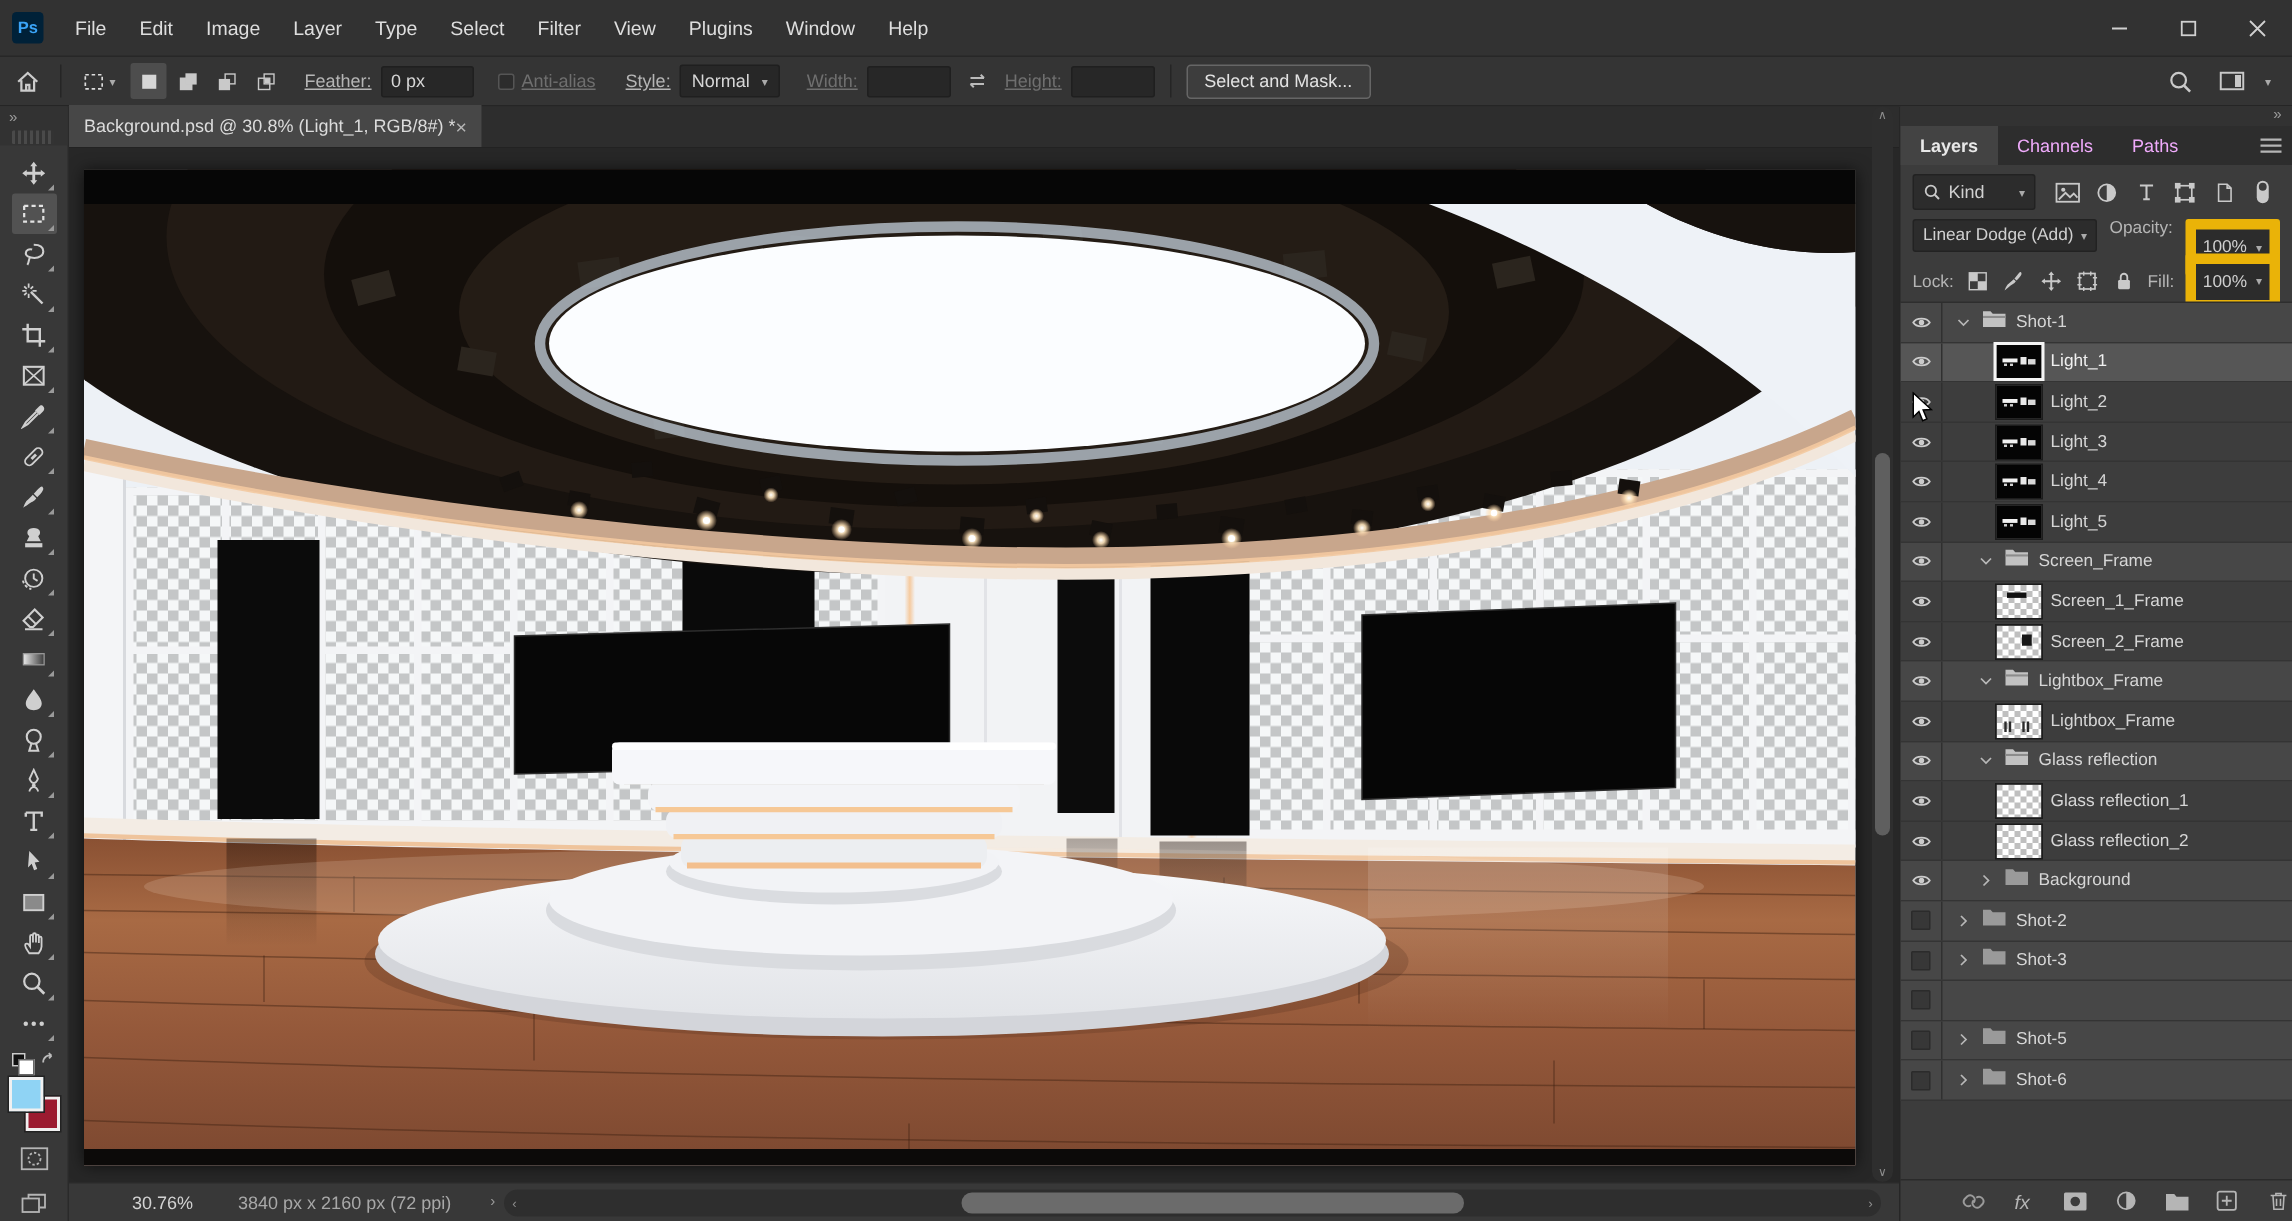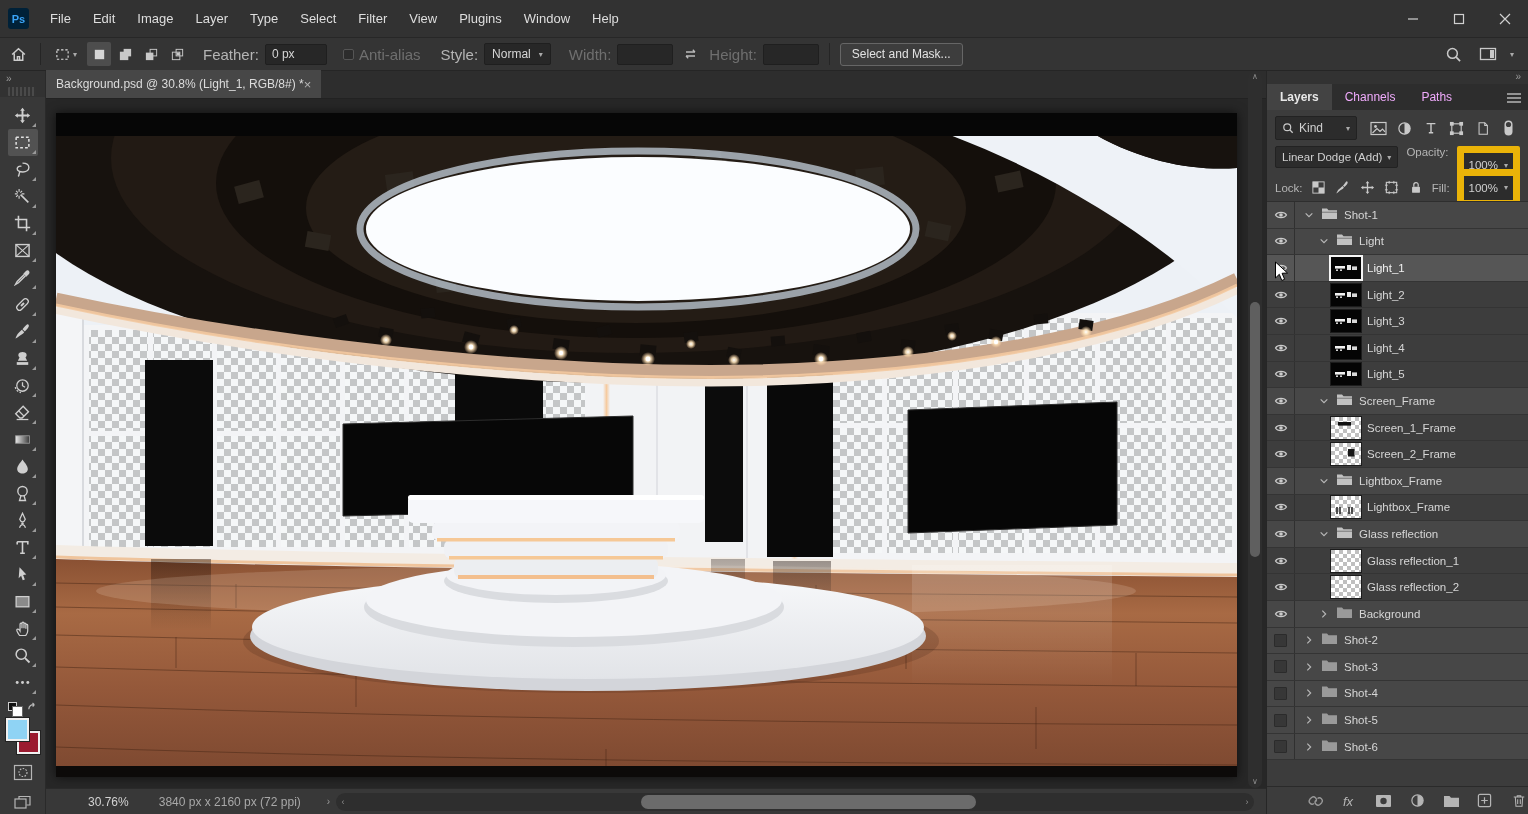--- a/index.html
+++ b/index.html
@@ -16,21 +16,21 @@
   .win-btn{width:46px;height:100%;display:flex;align-items:center;justify-content:center;color:#d0d0d0;}
   .win-btn svg{stroke:#d0d0d0;}
 
   
   .optionsbar{height:33px;display:flex;align-items:center;background:#343434;border-bottom:1px solid #252525;padding:0 6px;gap:6px;}
   .ob-sep{width:1px;height:22px;background:#252525;margin:0 4px;}
   .ob-icon{width:24px;height:24px;display:flex;align-items:center;justify-content:center;border-radius:2px;}
   .tool-preview{display:flex;align-items:center;gap:3px;padding:2px 4px;border-radius:2px;}
   .chev{color:#aaa;font-size:8px;}
   .bool-group{display:flex;gap:2px;}
-  .ob-label{font-size:15px;color:#b5b5b5;}
+  .ob-label{font-size:12px;color:#b5b5b5;text-decoration:underline;}
   .ob-label.dim{color:#6f6f6f;}
   .ob-input{width:62px;height:21px;background:#272727;border:1px solid #1f1f1f;border-radius:2px;color:#d6d6d6;
     font-size:12px;padding:0 6px;display:flex;align-items:center;}
   .ob-input.small{width:56px;}
   .ob-check{width:11px;height:11px;background:#2c2c2c;border:1px solid #555;border-radius:2px;}
   .ob-select{height:22px;background:#272727;border:1px solid #1f1f1f;border-radius:2px;display:flex;align-items:center;
     gap:8px;padding:0 7px;font-size:12px;color:#d6d6d6;}
   .ob-button{height:23px;border:1px solid #666;border-radius:3px;background:#3d3d3d;color:#e2e2e2;font-size:12px;
     display:flex;align-items:center;padding:0 11px;}
   .ob-right{margin-left:auto;display:flex;align-items:center;gap:10px;padding-right:8px;}
@@ -807,40 +807,20 @@
                   <path d="M2 4 L6 8 L10 4" fill="none" stroke="#b8b8b8" stroke-width="1.4"></path>
                 </svg>
               </span>
               <span><svg width="17" height="13" viewBox="0 0 17 13">
                   <path d="M1 1.5 H6 L7.5 3.2 H16 V12 H1 Z" fill="#c2c2c2"></path>
                   <rect x="1" y="4.6" width="15" height="1.4" fill="#8c8c8c"></rect>
                 </svg></span>
               <span class="lname">Shot-1</span>
             </div>
           </div>
-          <div class="lrow group">
-            <div class="eyecell">
-              <svg width="14" height="12" viewBox="0 0 13 12">
-                <path d="M1 6 C3 2.6 10 2.6 12 6 C10 9.4 3 9.4 1 6Z" fill="none" stroke="#cbcbcb" stroke-width="1.2"></path>
-                <circle cx="6.5" cy="6" r="1.8" fill="#cbcbcb"></circle>
-              </svg>
-            </div>
-            <div class="lcontent" style="padding-left: 23px;">
-              <span class="lchev">
-                <svg width="10" height="10" viewBox="0 0 12 12">
-                  <path d="M2 4 L6 8 L10 4" fill="none" stroke="#b8b8b8" stroke-width="1.4"></path>
-                </svg>
-              </span>
-              <span><svg width="17" height="13" viewBox="0 0 17 13">
-                  <path d="M1 1.5 H6 L7.5 3.2 H16 V12 H1 Z" fill="#c2c2c2"></path>
-                  <rect x="1" y="4.6" width="15" height="1.4" fill="#8c8c8c"></rect>
-                </svg></span>
-              <span class="lname">Light</span>
-            </div>
-          </div>
           <div class="lrow layer selected">
             <div class="eyecell">
               <svg width="14" height="12" viewBox="0 0 13 12">
                 <path d="M1 6 C3 2.6 10 2.6 12 6 C10 9.4 3 9.4 1 6Z" fill="none" stroke="#cbcbcb" stroke-width="1.2"></path>
                 <circle cx="6.5" cy="6" r="1.8" fill="#cbcbcb"></circle>
               </svg>
             </div>
             <div class="lcontent" style="padding-left: 36px;">
               <svg class="lthumb" width="30" height="22" viewBox="0 0 30 22">
                 <rect width="30" height="22" fill="#040404"></rect>
@@ -1110,31 +1090,20 @@
               <span><svg width="17" height="13" viewBox="0 0 17 13">
                   <path d="M1 1.5 H6 L7.5 3.2 H16 V12 H1 Z" fill="#9a9a9a"></path>
                 </svg></span>
               <span class="lname">Shot-3</span>
             </div>
           </div>
           <div class="lrow group">
             <div class="eyecell">
               <span class="eye-empty"></span>
             </div>
-            <div class="lcontent" style="padding-left: 8px;">
-              <span class="lchev">
-                <svg width="10" height="10" viewBox="0 0 12 12">
-                  <path d="M4 2 L8 6 L4 10" fill="none" stroke="#b8b8b8" stroke-width="1.4"></path>
-                </svg>
-              </span>
-              <span><svg width="17" height="13" viewBox="0 0 17 13">
-                  <path d="M1 1.5 H6 L7.5 3.2 H16 V12 H1 Z" fill="#9a9a9a"></path>
-                </svg></span>
-              <span class="lname">Shot-4</span>
-            </div>
           </div>
           <div class="lrow group">
             <div class="eyecell">
               <span class="eye-empty"></span>
             </div>
             <div class="lcontent" style="padding-left: 8px;">
               <span class="lchev">
                 <svg width="10" height="10" viewBox="0 0 12 12">
                   <path d="M4 2 L8 6 L4 10" fill="none" stroke="#b8b8b8" stroke-width="1.4"></path>
                 </svg>

